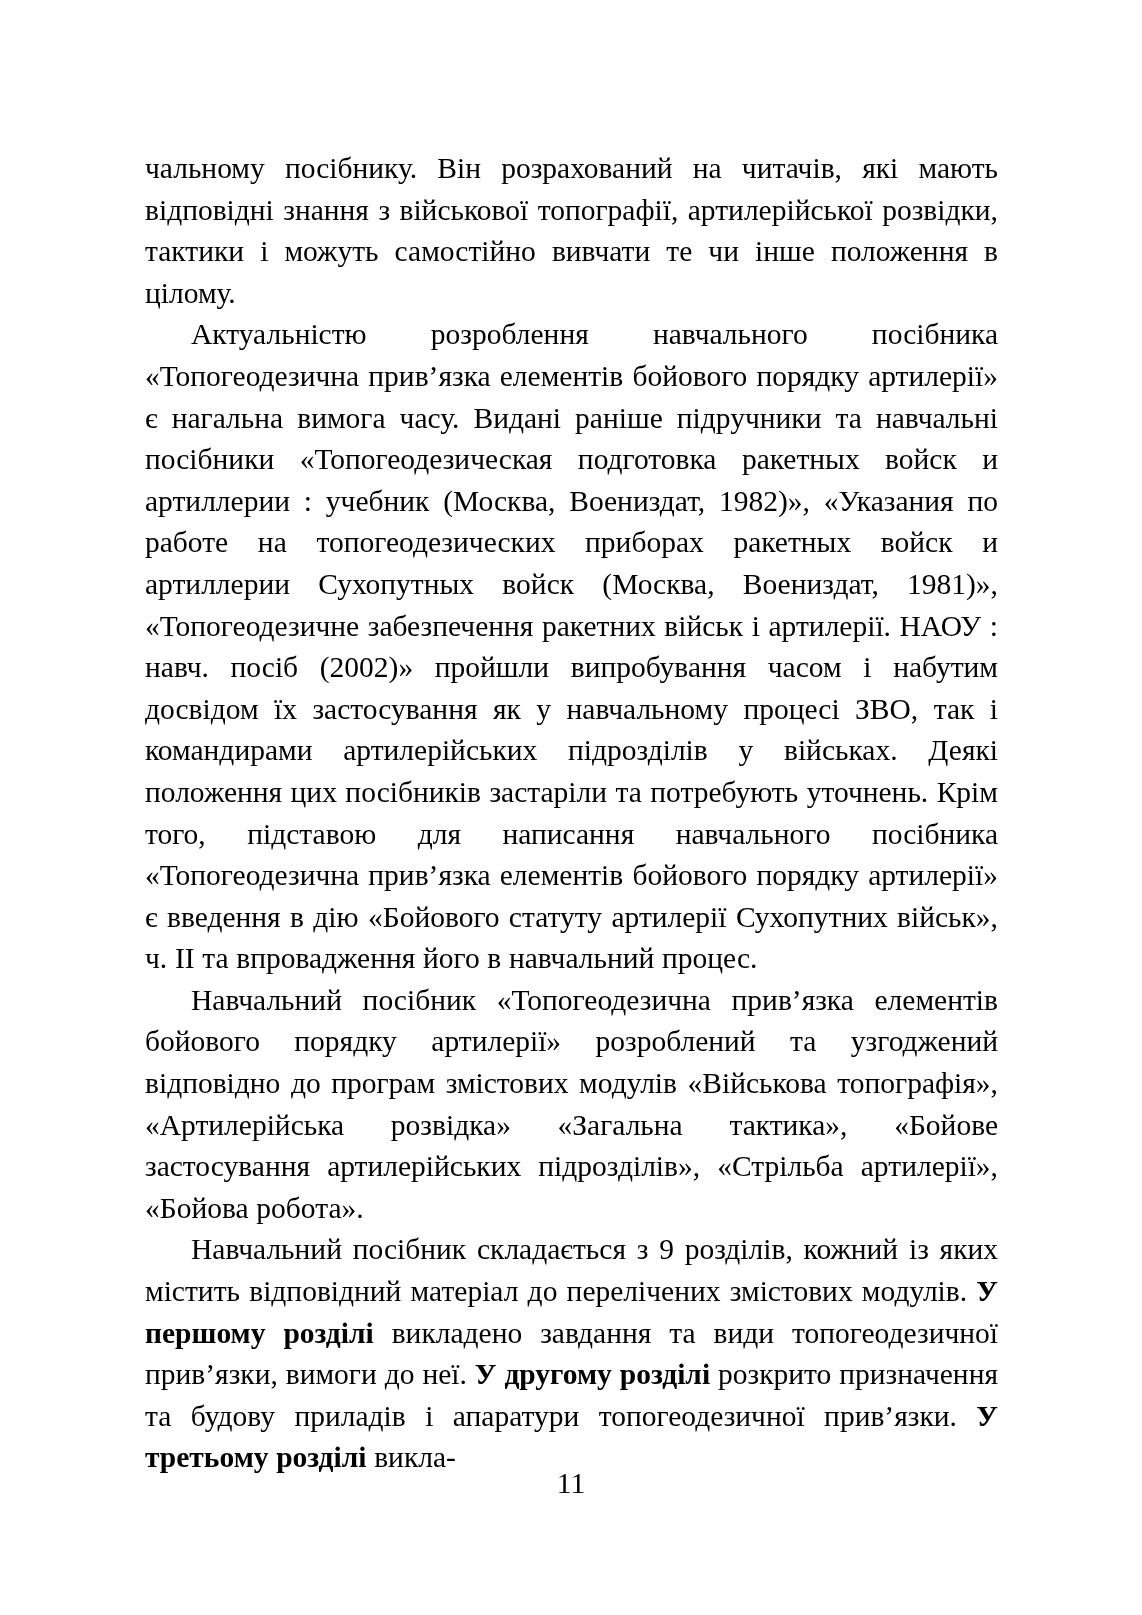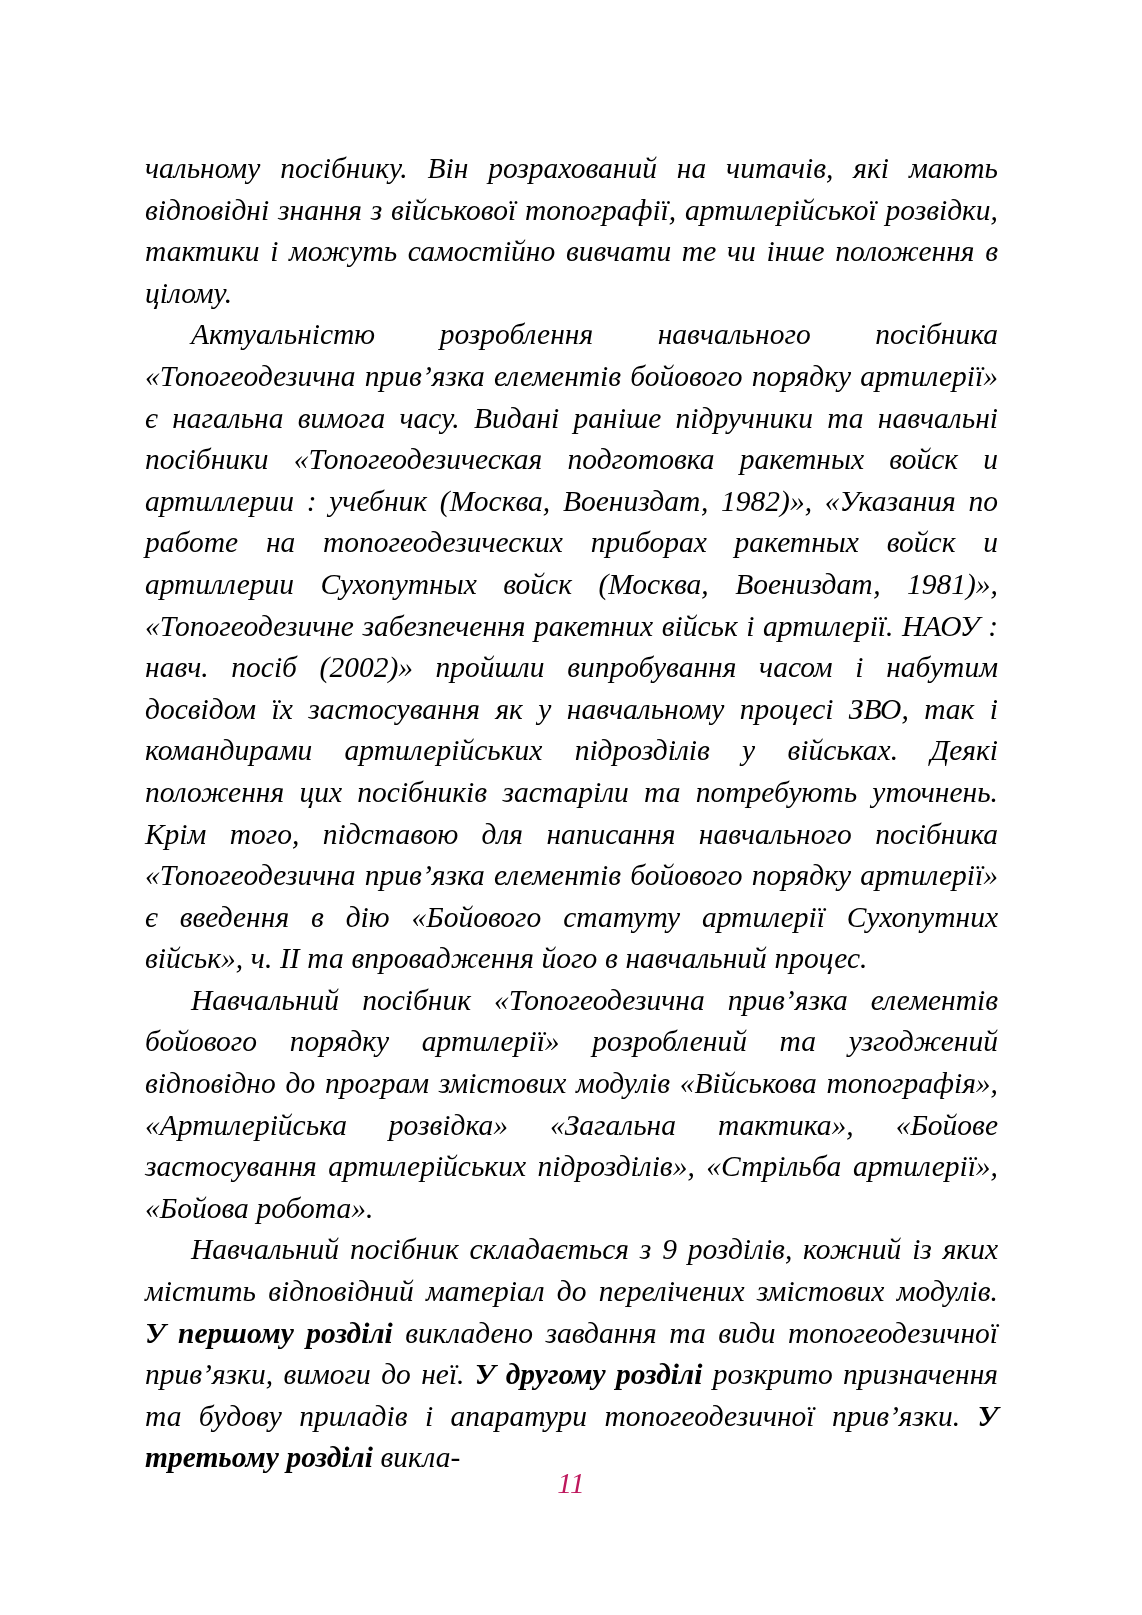--- a/index.html
+++ b/index.html
@@ -8,21 +8,20 @@
     background: #ffffff;
   }
   .page {
     position: relative;
     width: 1142px;
     height: 1615px;
     background: #ffffff;
     overflow: hidden;
     font-family: "Liberation Serif", "DejaVu Serif", serif;
     color: #000000;
-    font-style: italic;
   }
   .textblock {
     position: absolute;
     left: 145px;
     top: 148px;
     width: 853px;
   }
   .para {
     margin: 0;
     text-align: justify;
@@ -41,21 +40,21 @@
   }
   .pageno {
     position: absolute;
     left: 0;
     top: 1466px;
     width: 1142px;
     text-align: center;
     font-family: "Liberation Serif", "DejaVu Serif", serif;
     font-size: 29.5px;
     line-height: 34px;
-    color: #be185d;
+    color: #000000;
   }
 </style>
 </head>
 <body>
 
 <div class="page">
 
   <div class="textblock">
     <p class="para no-indent"><span>чальному посібнику. Він розрахований на читачів, які мають відповідні знання з військової топографії, артилерійської розвідки, тактики і можуть самостійно вивчати те чи інше положення в цілому.</span></p>
     <p class="para"><span>Актуальністю розроблення навчального посібника «Топогеодезична прив’язка елементів бойового порядку артилерії» є нагальна вимога часу. Видані раніше підручники та навчальні посібники «Топогеодезическая подготовка ракетных войск и артиллерии : учебник (Москва, Воениздат, 1982)», «Указания по работе на топогеодезических приборах ракетных войск и артиллерии Сухопутных войск  (Москва, Воениздат, 1981)», «Топогеодезичне забезпечення ракетних військ і артилерії. НАОУ : навч. посіб (2002)» пройшли випробування часом і набутим досвідом їх застосування як у навчальному процесі ЗВО, так і командирами артилерійських підрозділів у військах. Деякі положення цих посібників застаріли та потребують уточнень. Крім того, підставою для написання навчального посібника «Топогеодезична прив’язка елементів бойового порядку артилерії» є введення в дію «Бойового статуту артилерії Сухопутних військ», ч. II та впровадження його в навчальний процес.</span></p>

